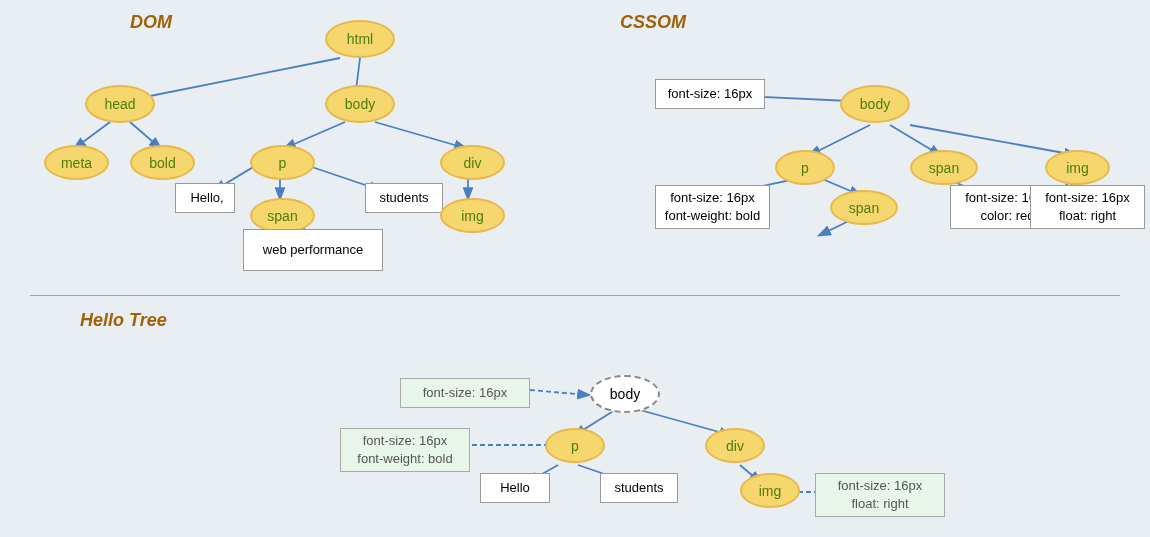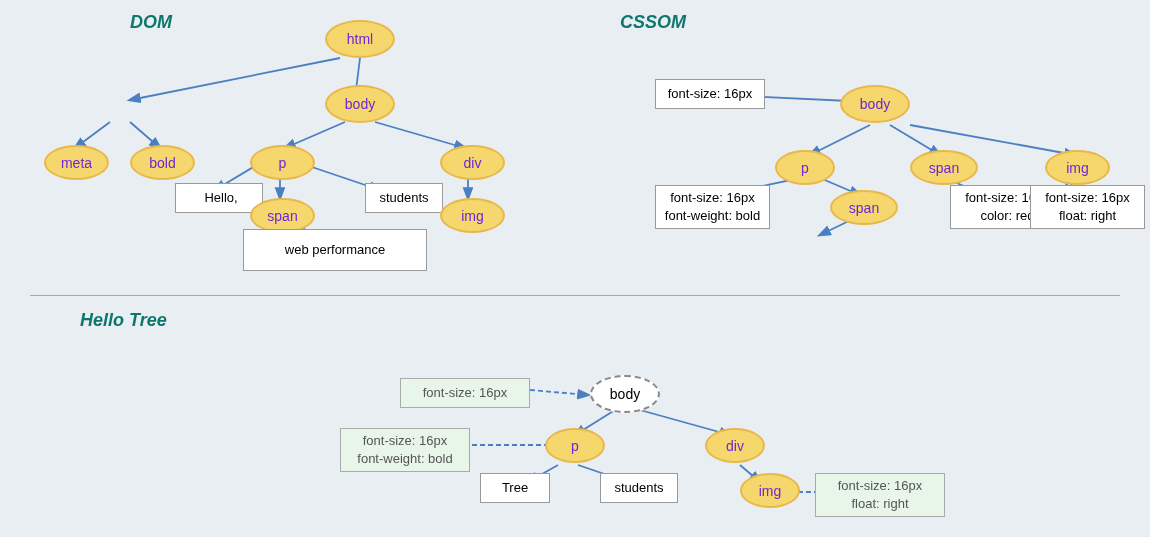--- a/index.html
+++ b/index.html
@@ -17,35 +17,35 @@
       width: 1150px;
       height: 537px;
     }
 
     
     .section-label {
       position: absolute;
       font-style: italic;
       font-weight: bold;
       font-size: 18px;
-      color: #0f766e;
+      color: #a16207;
     }
 
     
     .node-oval {
       position: absolute;
       background: #f5d76e;
       border: 2px solid #e8b84b;
       border-radius: 50%;
       display: flex;
       align-items: center;
       justify-content: center;
       font-size: 14px;
       font-weight: normal;
-      color: #6d28d9;
+      color: #4d7c0f;
       text-align: center;
     }
 
     
     .node-rect {
       position: absolute;
       background: #fff;
       border: 1.5px solid #999;
       display: flex;
       align-items: center;
@@ -177,40 +177,41 @@
   </svg>
 
   <div class="section-label" style="left:130px; top:12px;">DOM</div>
   <div class="section-label" style="left:620px; top:12px;text-align:center;">CSSOM</div>
   <div class="section-label" style="left:80px; top:310px;">Hello Tree</div>
 
   <div class="divider" style="left:30px; top:295px; width:1090px;"></div>
 
   <div class="node-oval" style="left:325px; top:20px; width:70px; height:38px;">html</div>
 
+  <div class="node-oval" style="left:85px; top:85px; width:70px; height:38px;">head</div>
 
   <div class="node-oval" style="left:325px; top:85px; width:70px; height:38px;">body</div>
 
   <div class="node-oval" style="left:44px; top:145px; width:65px; height:35px;">meta</div>
 
   <div class="node-oval" style="left:130px; top:145px; width:65px; height:35px;">bold</div>
 
   <div class="node-oval" style="left:250px; top:145px; width:65px; height:35px;">p</div>
 
   <div class="node-oval" style="left:440px; top:145px; width:65px; height:35px;">div</div>
 
-  <div class="node-rect" style="left:175px; top:183px; width:88px; height:30px;padding-left:12px;">Hello,</div>
+  <div class="node-rect" style="left:175px; top:183px; width:60px; height:30px;padding-left:12px;">Hello,</div>
 
   <div class="node-oval" style="left:250px; top:198px; width:65px; height:35px;">span</div>
 
   <div class="node-rect" style="left:365px; top:183px; width:78px; height:30px;">students</div>
 
   <div class="node-oval" style="left:440px; top:198px; width:65px; height:35px;">img</div>
 
-  <div class="node-rect" style="left:243px; top:229px; width:184px; height:42px;">web performance</div>
+  <div class="node-rect" style="left:243px; top:229px; width:140px; height:42px;">web performance</div>
 
   <div class="node-rect" style="left:655px; top:79px; width:110px; height:30px;">font-size: 16px</div>
 
   <div class="node-oval" style="left:840px; top:85px; width:70px; height:38px;">body</div>
 
   <div class="node-oval" style="left:775px; top:150px; width:60px; height:35px;">p</div>
 
   <div class="node-oval" style="left:910px; top:150px; width:68px; height:35px;">span</div>
 
   <div class="node-oval" style="left:1045px; top:150px; width:65px; height:35px;">img</div>
@@ -231,21 +232,21 @@
 
   <div class="node-oval-dashed" style="left:590px; top:375px; width:70px; height:38px;">body</div>
 
   <div class="node-oval" style="left:545px; top:428px; width:60px; height:35px;">p</div>
 
   <div class="node-oval" style="left:705px; top:428px; width:60px; height:35px;">div</div>
 
   <div class="node-rect-green" style="left:340px; top:428px; width:130px; height:44px;">font-size: 16px
 font-weight: bold</div>
 
-  <div class="node-rect" style="left:480px; top:473px; width:70px; height:30px;">Tree</div>
+  <div class="node-rect" style="left:480px; top:473px; width:70px; height:30px;">Hello</div>
 
   <div class="node-rect" style="left:600px; top:473px; width:78px; height:30px;">students</div>
 
   <div class="node-oval" style="left:740px; top:473px; width:60px; height:35px;">img</div>
 
   <div class="node-rect-green" style="left:815px; top:473px; width:130px; height:44px;">font-size: 16px
 float: right</div>
 
 </div>
 

